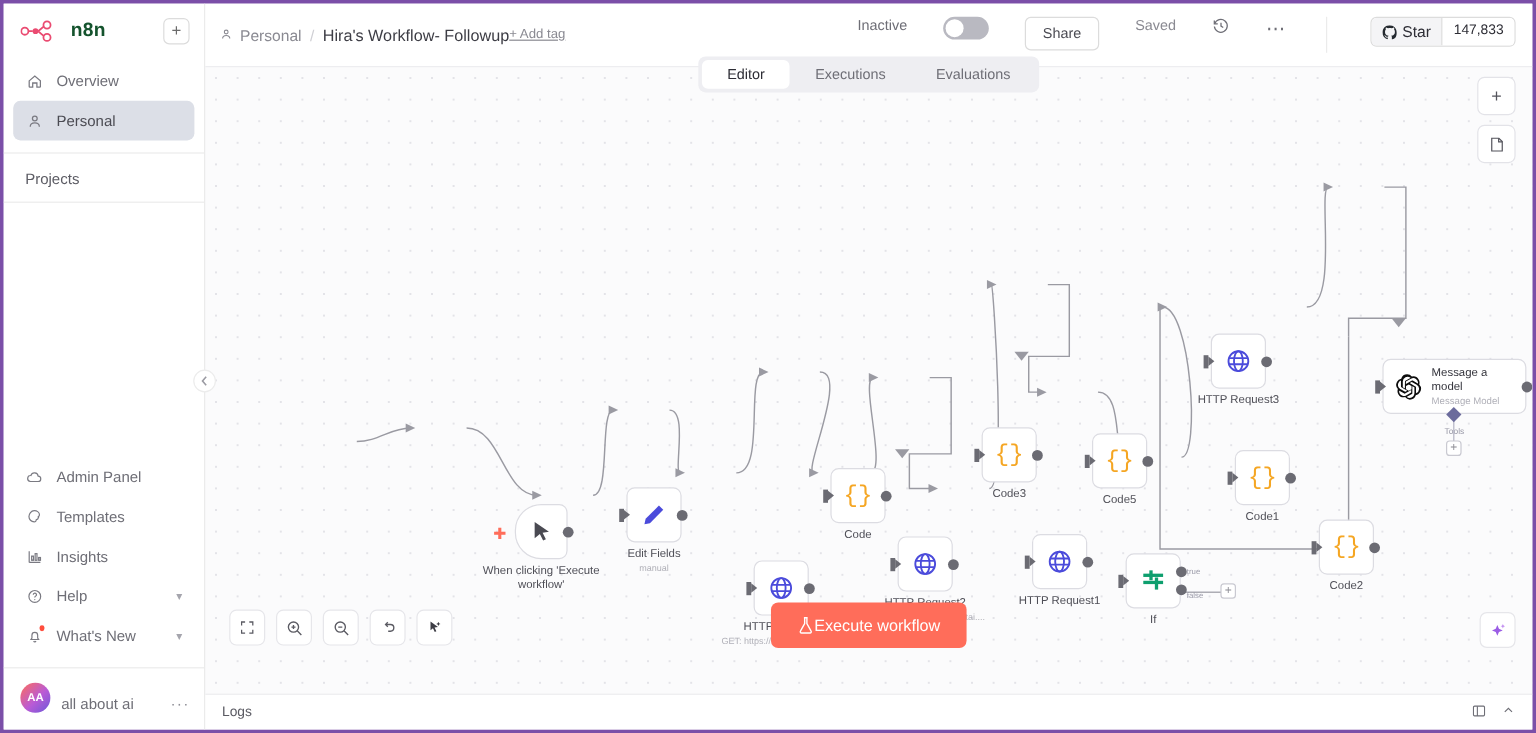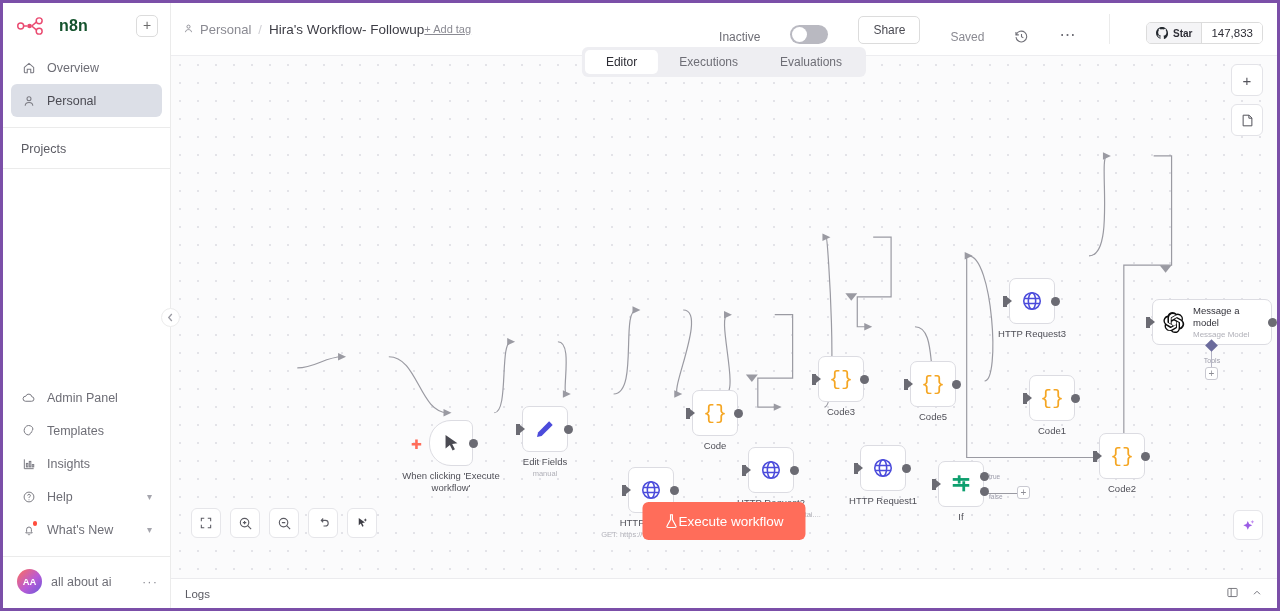--- a/index.html
+++ b/index.html
@@ -56,21 +56,21 @@
   .sb-item .ico { width: 15px; height: 15px; display:flex; align-items:center; justify-content:center; flex:none; color:#7a7a82; }
   .sb-item.active { background: #dcdfe7; color: #4b4b53; }
   .sb-divider { height: 1px; background: #ebebeb; margin: 6px 0; }
   .sb-head {
     font-size: 12.5px; color: #5c5c64; padding: 8px 18px 6px 18px; font-weight: 500;
   }
   .sb-spacer { flex: 1; }
   .sb-bottom { padding: 4px 8px 0 8px; }
   .sb-item .chev { margin-left: auto; font-size: 10px; color: #a5a5ad; }
   .sb-user {
-    display: flex; align-items: center; gap: 9px;
+    display: flex; align-items: flex-end; gap: 9px;
     border-top: 1px solid #ebebeb;
     padding: 12px 12px 14px 14px;
     cursor: pointer;
   }
   .avatar {
     width: 25px; height: 25px; border-radius: 50%;
     background: linear-gradient(135deg,#ff6d5a 0%, #b95bd6 55%, #6a57d8 100%);
     color: #fff; font-size: 9.5px; font-weight: bold;
     display: flex; align-items: center; justify-content: center;
     flex: none;
@@ -93,21 +93,21 @@
     background: #fff;
     display: flex; align-items: center;
     padding: 0 14px 0 12px;
     position: relative; z-index: 14;
   }
   .crumbs { display: flex; align-items: center; gap: 7px; font-size: 13px; }
   .crumb-proj { display:flex; align-items:center; gap:6px; color:#8a8a92; }
   .crumb-sep { color: #cfcfd4; }
   .crumb-title { color: #3d3d45; font-size: 13.5px; }
   .add-tag { color: #8a8a92; font-size: 11px; cursor: pointer; text-decoration: underline; }
-  .top-right { margin-left: auto; display: flex; align-items: flex-end; gap: 30px; }
+  .top-right { margin-left: auto; display: flex; align-items: flex-start; gap: 30px; }
   .inactive-lbl { font-size: 12px; color: #6e6e76; }
   .toggle {
     width: 38px; height: 19px; border-radius: 10px; background: #b9b9c1;
     position: relative; cursor: pointer;
   }
   .toggle .knob {
     position: absolute; top: 2px; left: 2px;
     width: 15px; height: 15px; border-radius: 50%; background: #fff;
   }
   .share-btn {
@@ -116,22 +116,22 @@
   }
   .saved-lbl { font-size: 12px; color: #8a8a92; }
   .icon-btn { color: #6e6e76; cursor: pointer; display:flex; align-items:center; }
   .dots-btn { color: #6e6e76; font-size: 16px; letter-spacing: 1.5px; cursor: pointer; }
   .gh-wrap {
     display: flex; align-items: stretch; border: 1px solid #dcdcdc;
     border-radius: 5px; overflow: hidden; margin-left: 6px; cursor: pointer;
   }
   .gh-left {
     display: flex; align-items: center; gap: 5px;
-    background: #f4f4f6; padding: 4px 9px; font-size: 10px; color: #2d2d35;
-    font-weight: 700;
+    background: #f4f4f6; padding: 4px 9px; font-size: 13px; color: #2d2d35;
+    font-weight: 400;
   }
   .gh-count {
     background: #fff; padding: 4px 9px; font-size: 11.5px; color: #2d2d35;
     border-left: 1px solid #dcdcdc; font-weight: 500;
   }
   .topbar-sep { width: 1px; height: 30px; background: #ebebeb; margin-left: 2px; }
 
   .tabs {
     position: absolute; top: 44px; left: 50%; transform: translateX(-50%);
     display: flex; background: #eeeef2; border-radius: 6px; padding: 3px;

